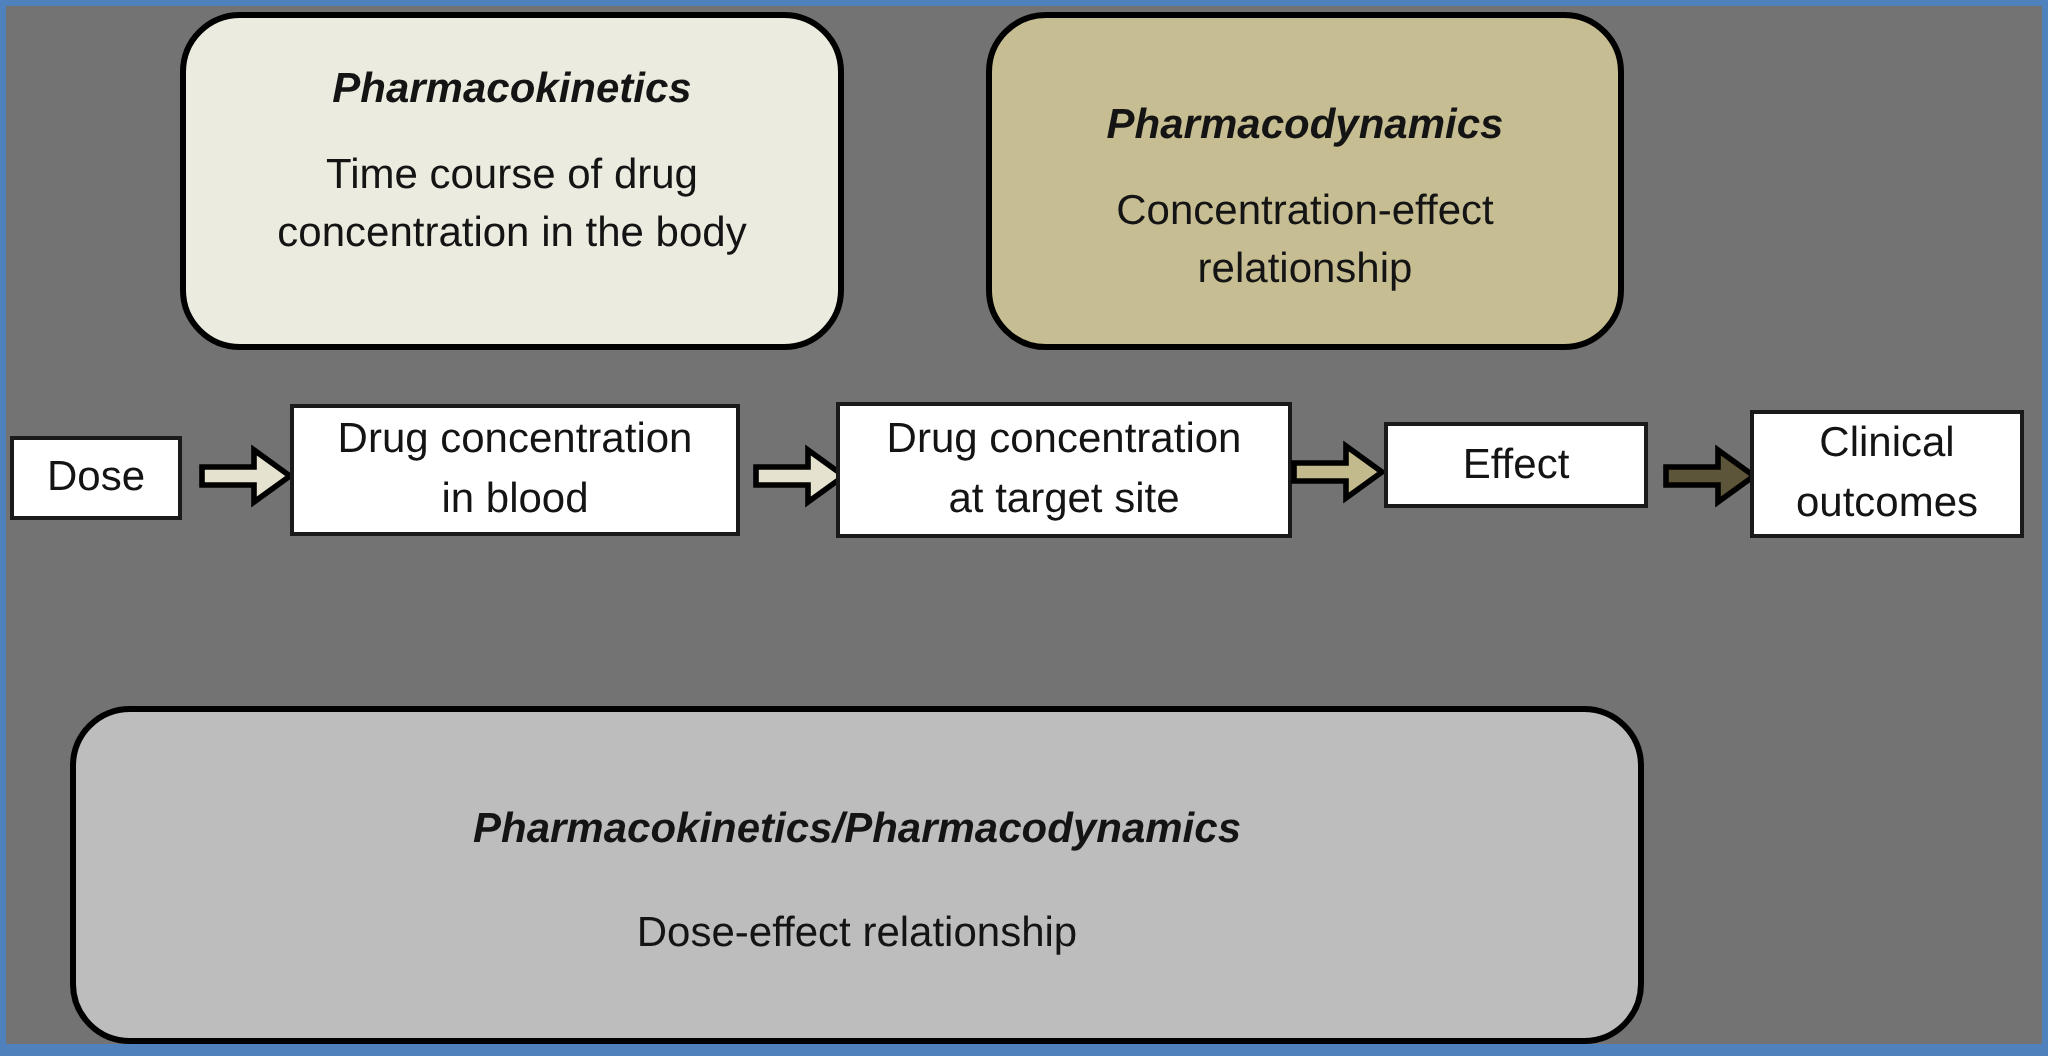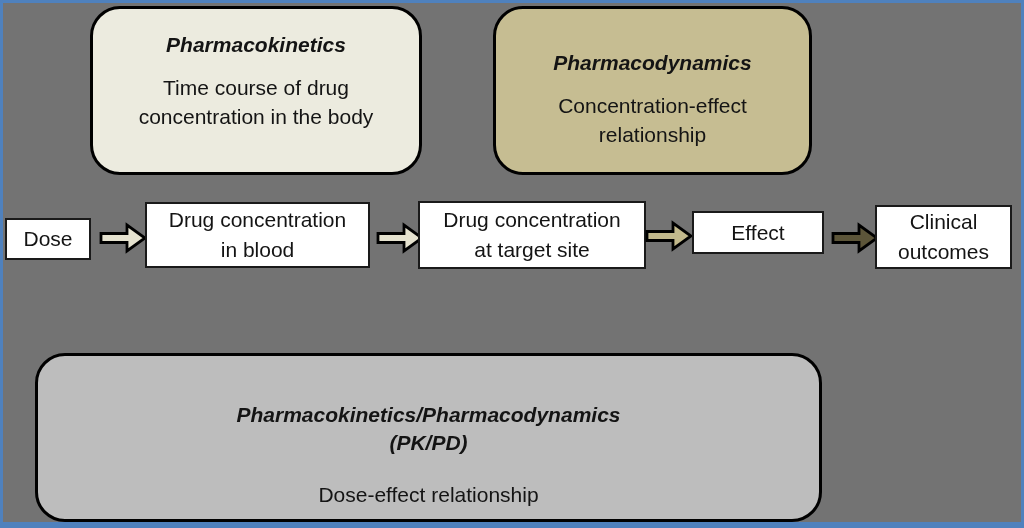--- a/index.html
+++ b/index.html
@@ -135,18 +135,17 @@
   </div>
 
   <div id="clinical-box" class="flow-box">
     <div>Clinical</div>
     <div>outcomes</div>
   </div>
 
   <div id="pkpd-box" class="concept-box" style="background-color: rgb(189, 189, 189);">
     <div class="concept-title">
       <div>Pharmacokinetics/Pharmacodynamics</div>
-      <div>(PK/PD)</div>
     </div>
     <div class="concept-desc">Dose-effect relationship</div>
   </div>
 
 </div>
 
 </body></html>

